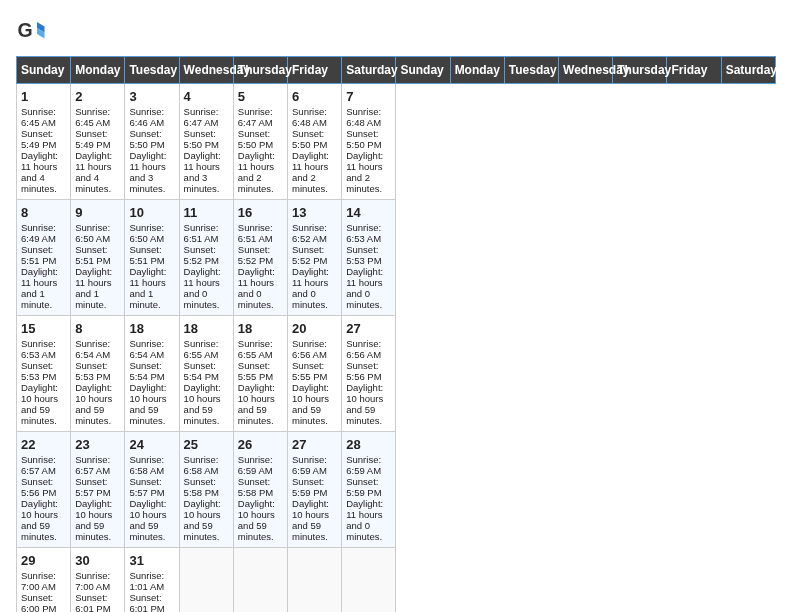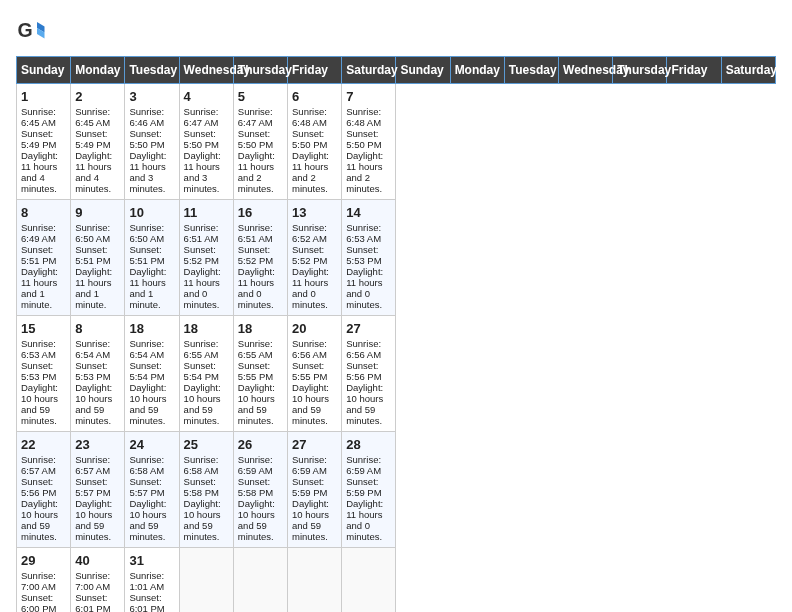--- a/index.html
+++ b/index.html
@@ -155,21 +155,21 @@
         <td><span class="day-num">22</span><span>Sunrise: 6:57 AM</span><br><span>Sunset: 5:56 PM</span><br><span>Daylight: 10 hours and 59 minutes.</span></td>
         <td><span class="day-num">23</span><span>Sunrise: 6:57 AM</span><br><span>Sunset: 5:57 PM</span><br><span>Daylight: 10 hours and 59 minutes.</span></td>
         <td><span class="day-num">24</span><span>Sunrise: 6:58 AM</span><br><span>Sunset: 5:57 PM</span><br><span>Daylight: 10 hours and 59 minutes.</span></td>
         <td><span class="day-num">25</span><span>Sunrise: 6:58 AM</span><br><span>Sunset: 5:58 PM</span><br><span>Daylight: 10 hours and 59 minutes.</span></td>
         <td><span class="day-num">26</span><span>Sunrise: 6:59 AM</span><br><span>Sunset: 5:58 PM</span><br><span>Daylight: 10 hours and 59 minutes.</span></td>
         <td><span class="day-num">27</span><span>Sunrise: 6:59 AM</span><br><span>Sunset: 5:59 PM</span><br><span>Daylight: 10 hours and 59 minutes.</span></td>
         <td><span class="day-num">28</span><span>Sunrise: 6:59 AM</span><br><span>Sunset: 5:59 PM</span><br><span>Daylight: 11 hours and 0 minutes.</span></td>
       </tr>
       <tr>
         <td><span class="day-num">29</span><span>Sunrise: 7:00 AM</span><br><span>Sunset: 6:00 PM</span><br></td>
-        <td><span class="day-num">40</span><span>Sunrise: 7:00 AM</span><br><span>Sunset: 6:01 PM</span><br></td>
+        <td><span class="day-num">30</span><span>Sunrise: 7:00 AM</span><br><span>Sunset: 6:01 PM</span><br></td>
         <td><span class="day-num">31</span><span>Sunrise: 1:01 AM</span><br><span>Sunset: 6:01 PM</span><br></td>
         <td class="cell-empty"></td>
         <td class="cell-empty"></td>
         <td class="cell-empty"></td>
         <td class="cell-empty"></td>
       </tr>
     </tbody>
 </table>
 
 </body></html>

